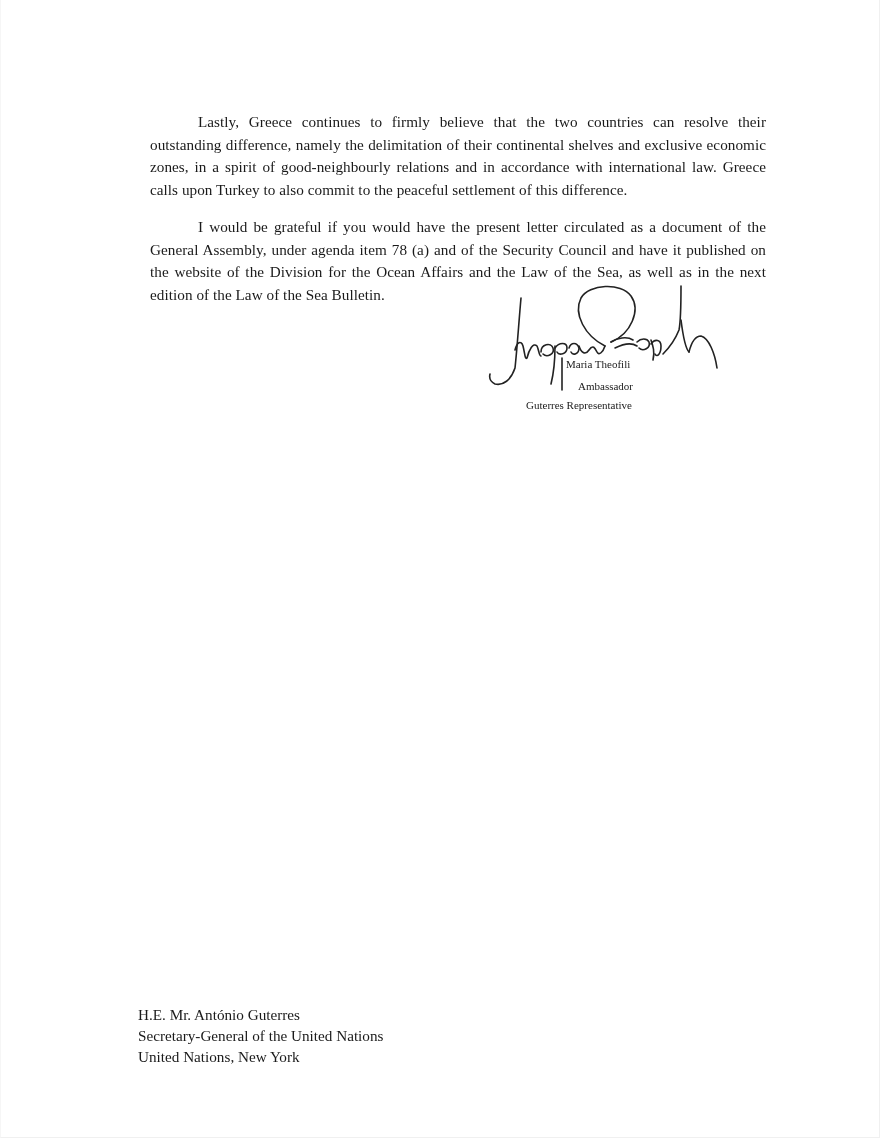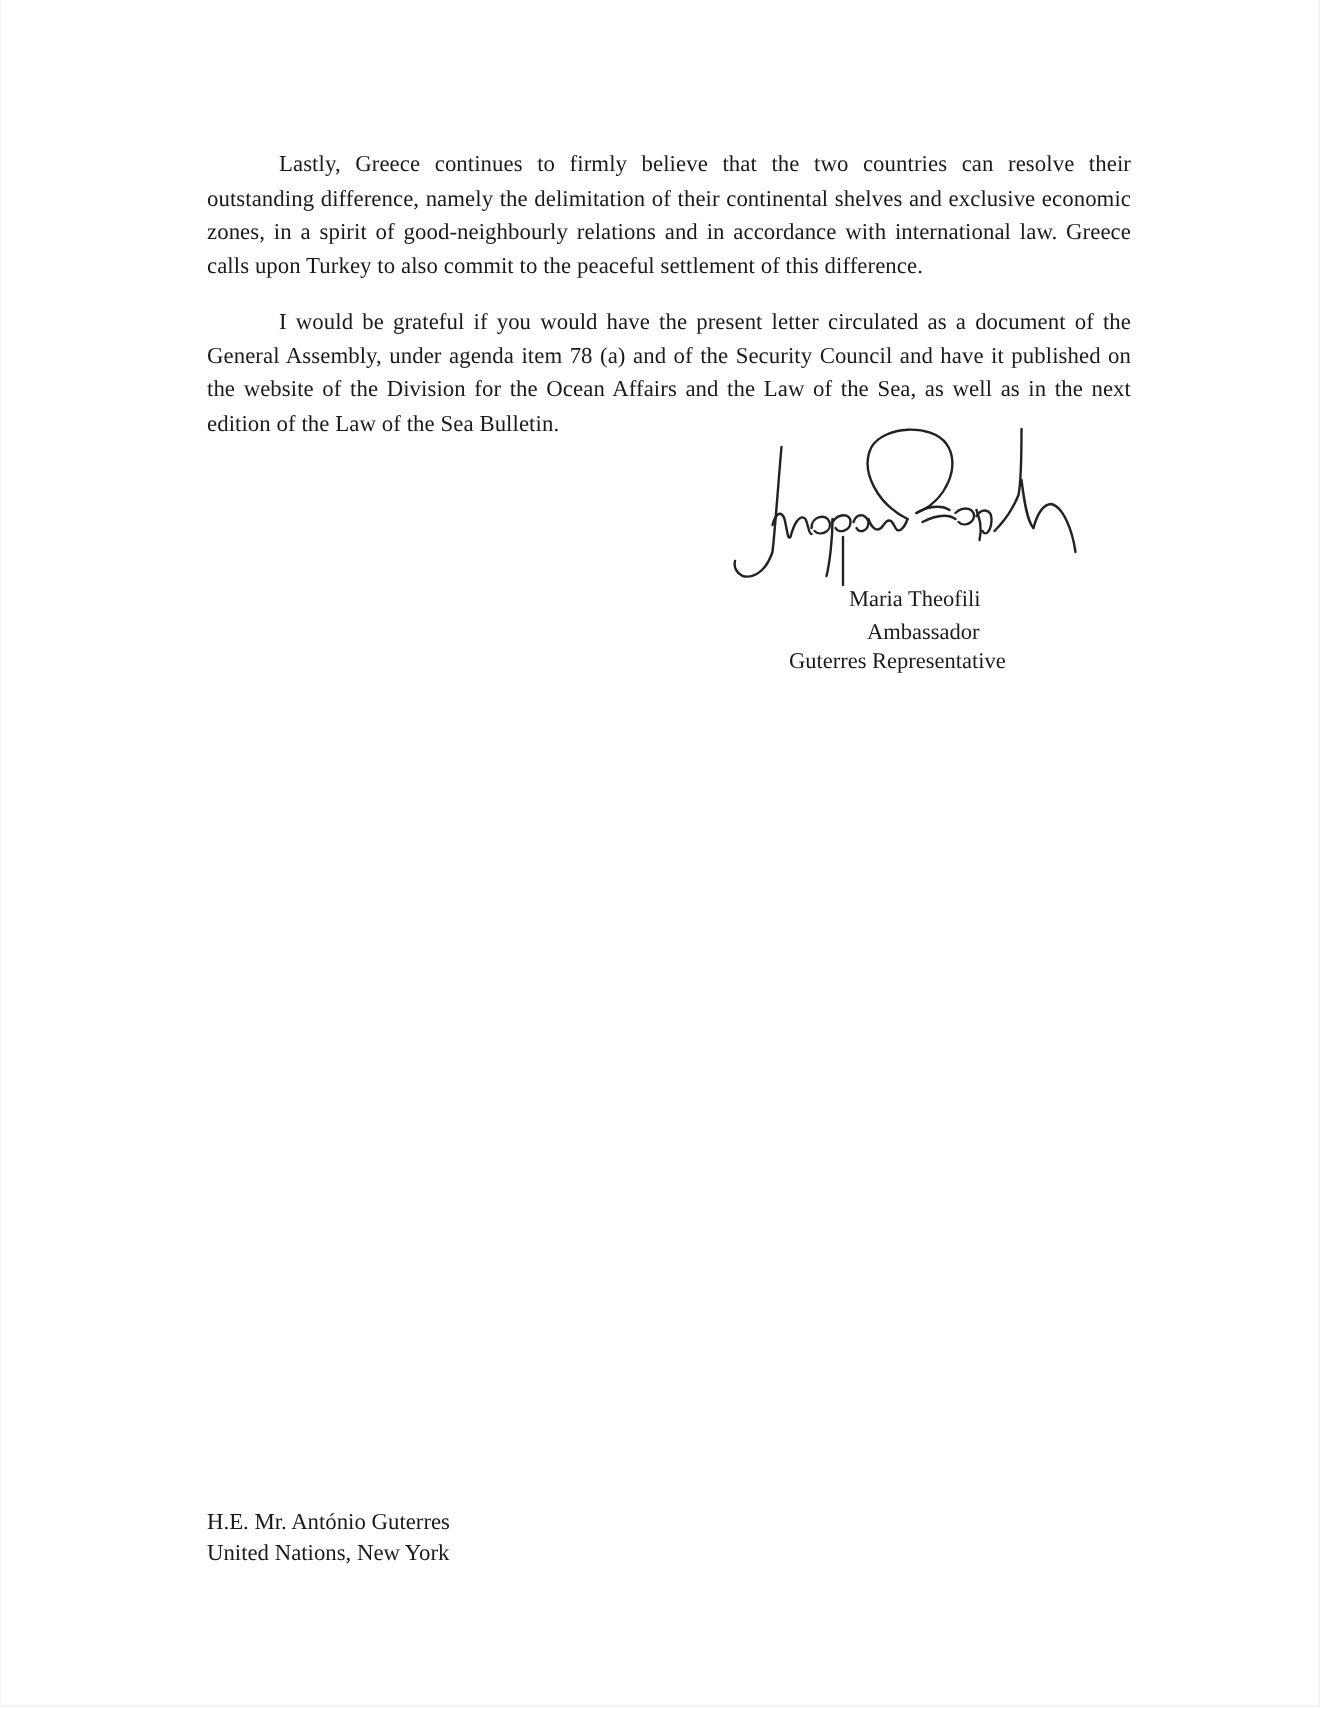--- a/index.html
+++ b/index.html
@@ -25,21 +25,21 @@
       border-left: 1px solid #f6f6f6;
       background: #ffffff;
     }
     .para {
       position: absolute;
       left: 137px;
       width: 616px;
       font-size: 15.2px;
       line-height: 22.6px;
       text-align: justify;
-      margin: 0;
+      margin: 12px;
       letter-spacing: 0.05px;
     }
     .para .indent {
       display: inline-block;
       width: 48px;
     }
     #p1 { top: 99px; }
     #p2 { top: 204px; }
     #p2 { text-align: justify; }
     .sig-block {
@@ -51,24 +51,23 @@
     }
     .signature {
       position: absolute;
       left: 0;
       top: 0;
       width: 260px;
       height: 120px;
     }
     .sig-line {
       position: absolute;
-      font-size: 15px;
+      font-size: 11px;
       line-height: 20px;
       white-space: nowrap;
-      margin-top: 36px;
     }
     #sig-name { left: 565px; top: 354px; }
     #sig-title { left: 577px; top: 376px; font-family: Liberation Serif, serif; }
     #sig-role { left: 525px; top: 395px; }
     .address {
       position: absolute;
       left: 137px;
       top: 967px;
       font-size: 15.2px;
       line-height: 21px;
@@ -115,16 +114,17 @@
       </g>
     </svg>
   </div>
 
   <div class="sig-line" id="sig-name">Maria Theofili</div>
   <div class="sig-line" id="sig-title">Ambassador</div>
   <div class="sig-line" id="sig-role">Guterres Representative</div>
 
   <div class="address">
     <div>H.E. Mr. António Guterres</div>
+    <div>Secretary-General of the United Nations</div>
     <div>United Nations, New York</div>
   </div>
 
 </div>
 
 </body></html>

